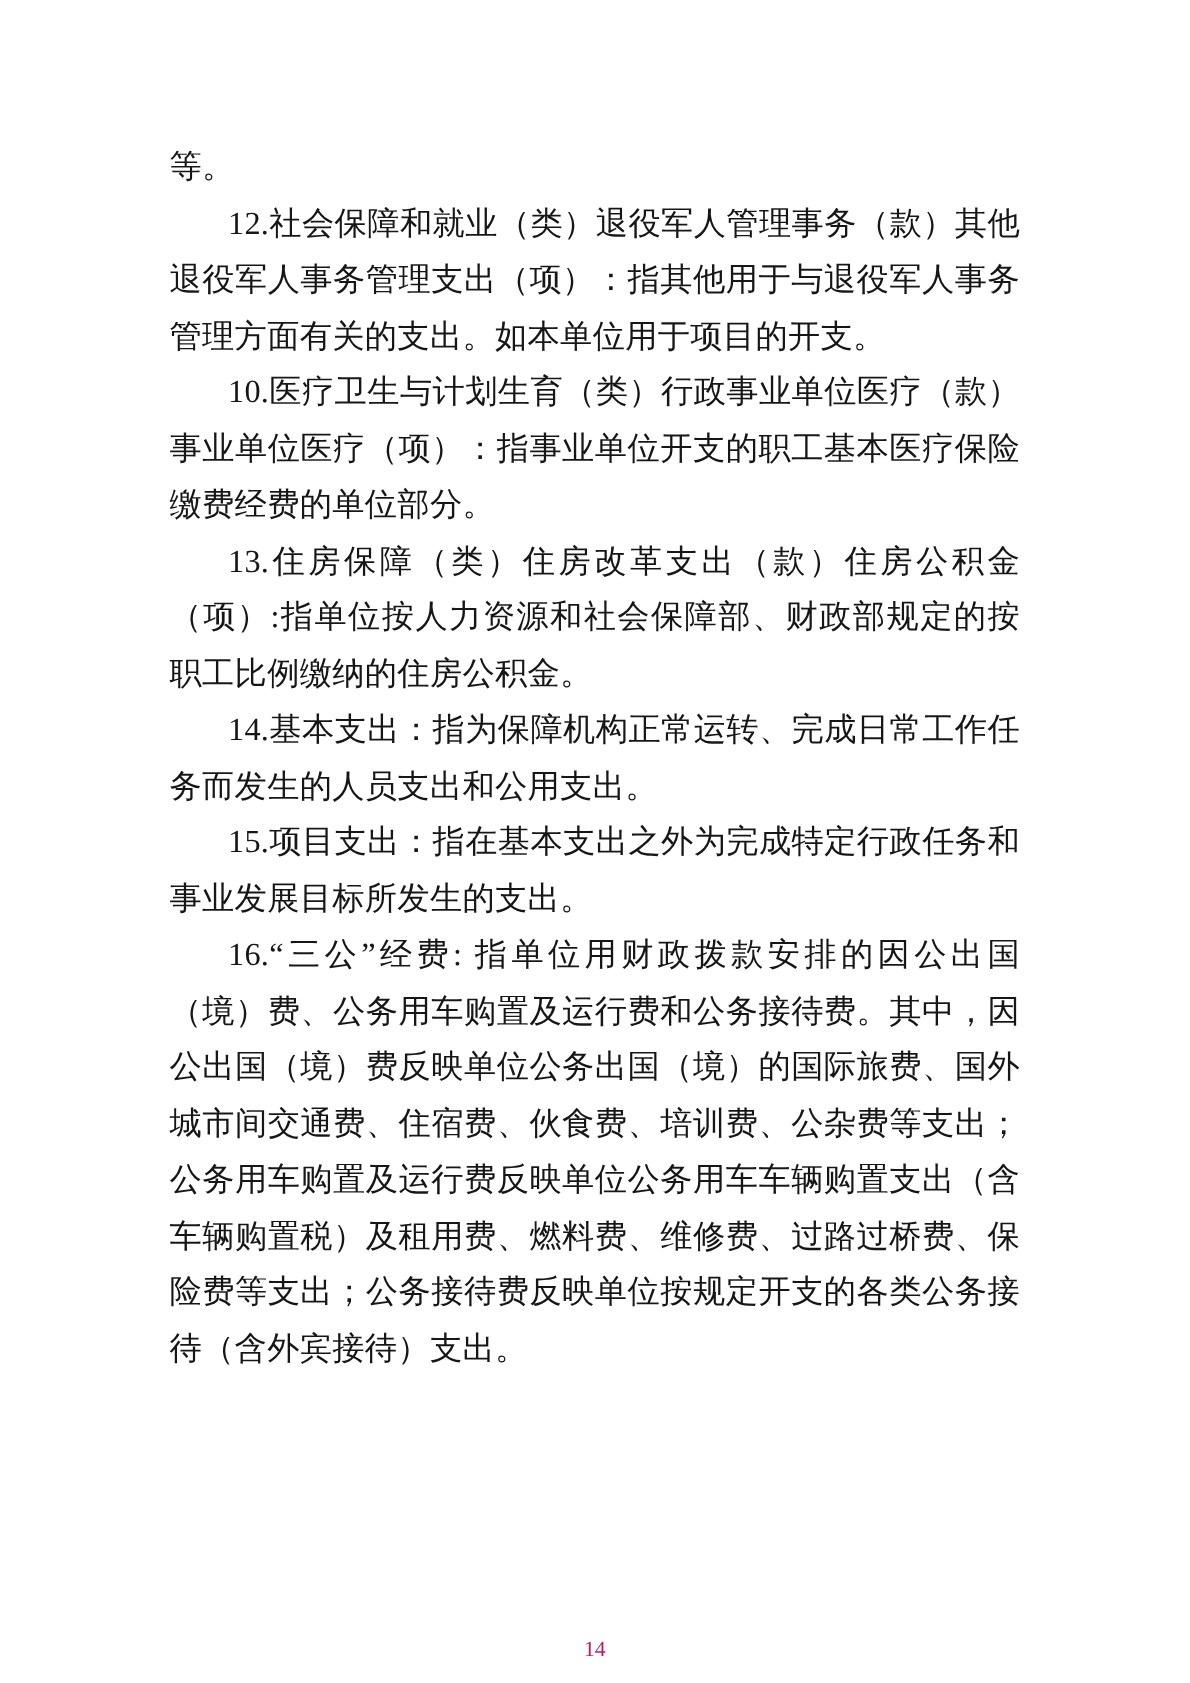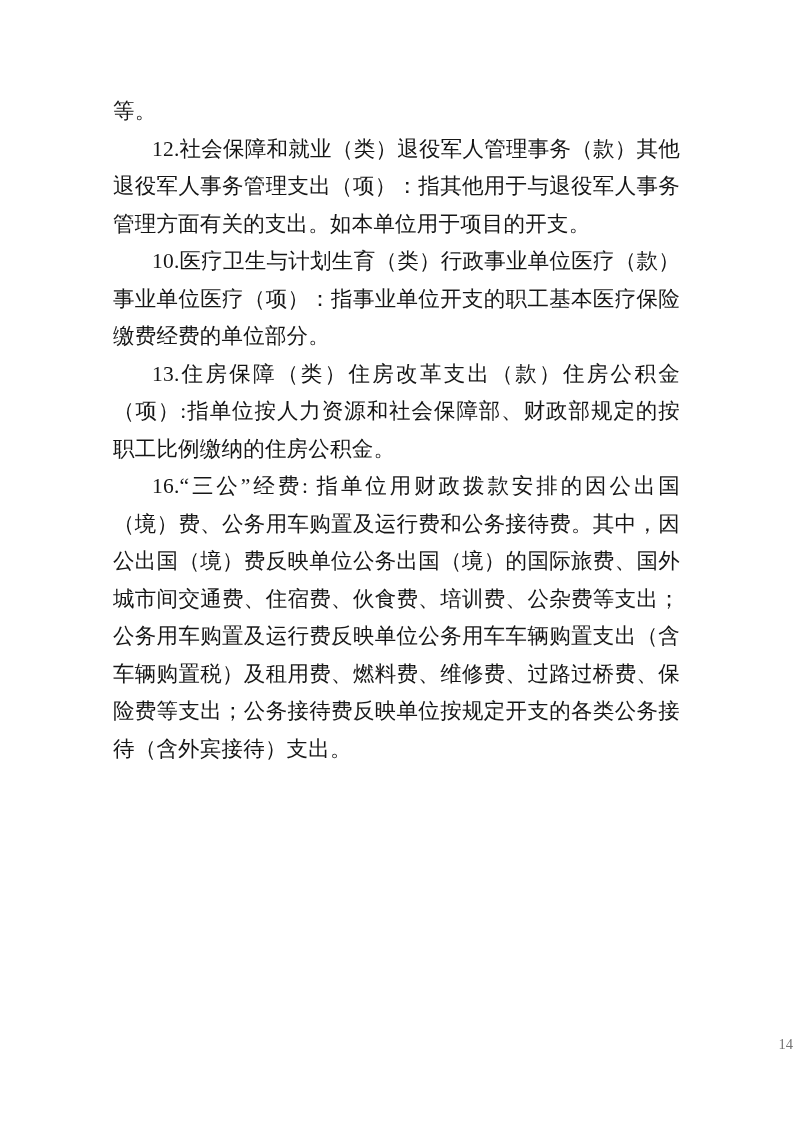--- a/index.html
+++ b/index.html
@@ -31,39 +31,41 @@
   .text-body p {
     margin: 0;
     padding: 0;
   }
   .text-body p.indent {
     text-indent: 39px;
   }
   .page-footer {
     position: absolute;
     left: 0;
-    top: 1036px;
+    top: 1092px;
     width: 100%;
-    text-align: right;
+    text-align: center;
     font-family: "Liberation Serif", "DejaVu Serif", serif;
     font-size: 14.5px;
-    color: #737373;
+    color: #be185d;
     letter-spacing: 0;
   }
 </style>
 </head>
 <body>
 
 <div class="page">
 
   <div class="text-body">
     <p>等。</p>
     <p class="indent">12.社会保障和就业（类）退役军人管理事务（款）其他退役军人事务管理支出（项）：指其他用于与退役军人事务管理方面有关的支出。如本单位用于项目的开支。</p>
     <p class="indent">10.医疗卫生与计划生育（类）行政事业单位医疗（款）事业单位医疗（项）：指事业单位开支的职工基本医疗保险缴费经费的单位部分。</p>
     <p class="indent">13.住房保障（类）住房改革支出（款）住房公积金（项）:指单位按人力资源和社会保障部、财政部规定的按职工比例缴纳的住房公积金。</p>
+    <p class="indent">14.基本支出：指为保障机构正常运转、完成日常工作任务而发生的人员支出和公用支出。</p>
+    <p class="indent">15.项目支出：指在基本支出之外为完成特定行政任务和事业发展目标所发生的支出。</p>
     <p class="indent">16.“三公”经费: 指单位用财政拨款安排的因公出国（境）费、公务用车购置及运行费和公务接待费。其中，因公出国（境）费反映单位公务出国（境）的国际旅费、国外城市间交通费、住宿费、伙食费、培训费、公杂费等支出；公务用车购置及运行费反映单位公务用车车辆购置支出（含车辆购置税）及租用费、燃料费、维修费、过路过桥费、保险费等支出；公务接待费反映单位按规定开支的各类公务接待（含外宾接待）支出。</p>
   </div>
 
   <div class="page-footer">
     <span>14</span>
   </div>
 
 </div>
 
 </body></html>

